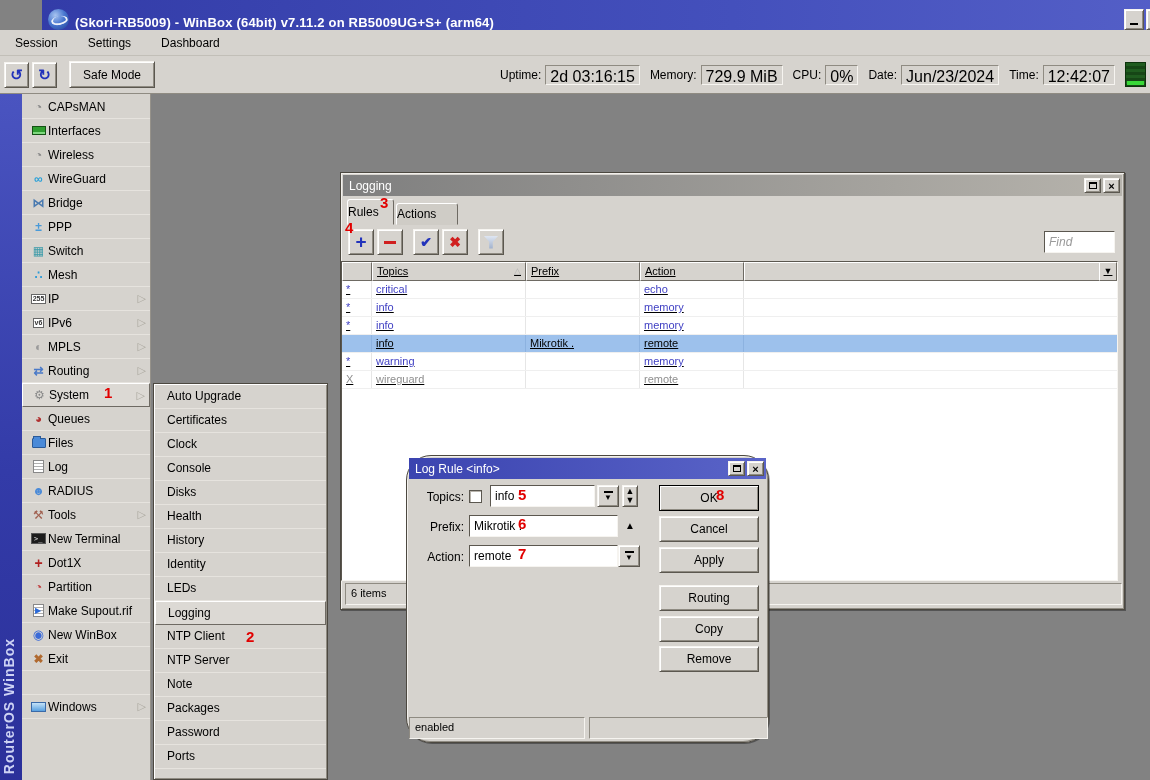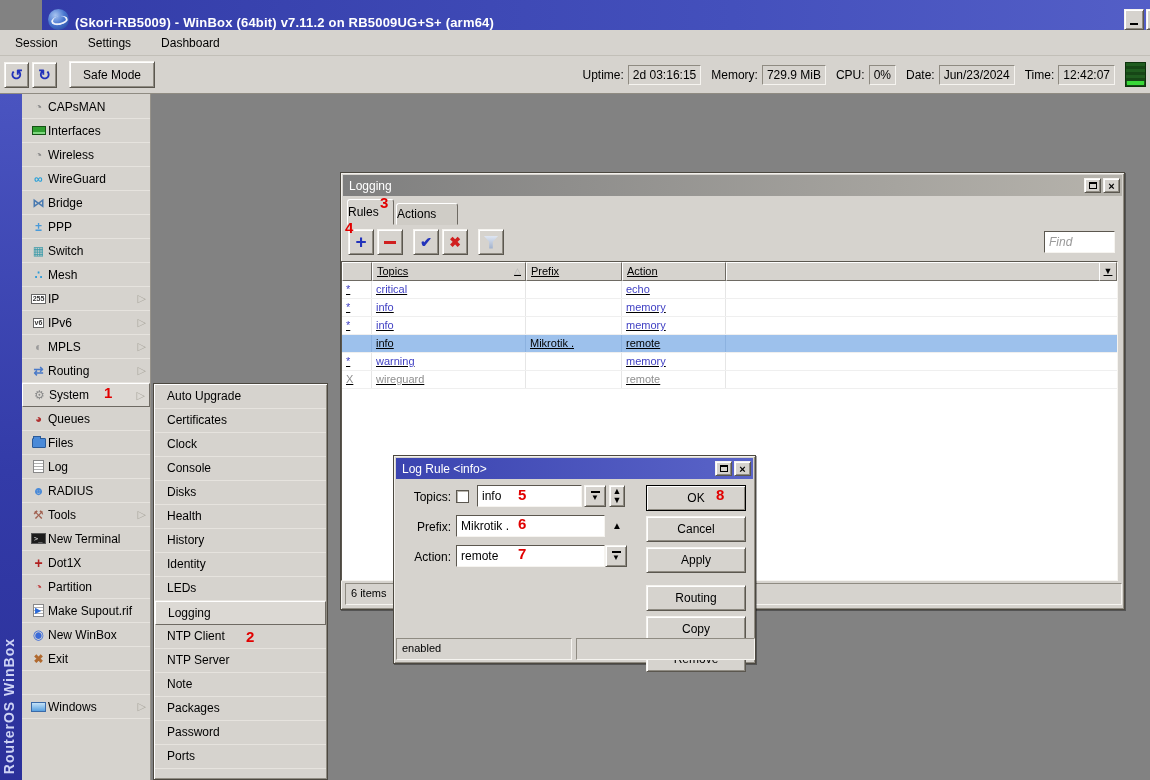--- a/index.html
+++ b/index.html
@@ -33,21 +33,21 @@
   .menu-item { padding:0 15px; height:26px; line-height:26px; }
 
   
   .toolbar { position:absolute; left:0; top:56px; width:1150px; height:38px; background:#d6d3ce;
     display:flex; align-items:center; padding:0 4px; border-bottom:1px solid #8f8b82; }
   .tb-btn { width:25px; height:26px; display:flex; align-items:center; justify-content:center;
     color:#2233bb; font-size:15px; font-weight:bold; margin-right:3px; }
   .safe-mode { height:27px; padding:0 13px; margin-left:9px; display:flex; align-items:center; font-size:12px; }
   .tb-right { margin-left:auto; display:flex; align-items:center; gap:4px; }
   .stat-label { font-size:12px; margin-left:6px; }
-  .stat-value { height:20px; padding:2px 4px; font-size:12px; white-space:nowrap; }
+  .stat-value { height:20px; padding:2px 4px; font-size:16px; white-space:nowrap; }
   .conn { width:21px; height:25px; margin-left:6px; border:1px solid #0b330b; position:relative;
     background:repeating-linear-gradient(#1f5c1f 0 3px, #164616 3px 6px); }
   .conn::after { content:""; position:absolute; left:1px; right:1px; bottom:1px; height:4px; background:#38d838; }
 
   
   .workspace { position:absolute; left:0; top:94px; width:1150px; height:686px; background:#828282; }
 
   .brand-strip { position:absolute; left:0; top:0; width:22px; height:686px;
     background:linear-gradient(180deg,#4a54c0 0%, #333ba8 55%, #2b309a 100%); }
   .brand-text { position:absolute; left:1px; bottom:6px; writing-mode:vertical-rl; transform:rotate(180deg);
@@ -113,30 +113,30 @@
   .list { position:absolute; left:0; top:88px; width:777px; height:320px; background:#fff;
     border:1px solid; border-color:#5b574f #f6f4f0 #f6f4f0 #5b574f; overflow:hidden;text-decoration:underline; }
   .hrow { display:flex; height:19px; }
   .hcell { background:#d6d3ce; border:1px solid; border-color:#ffffff #6e6a63 #6e6a63 #ffffff;
     font-size:11px; line-height:17px; padding:0 4px; display:flex; align-items:center; }
   .sort { margin-left:auto; color:#b4b4b4; font-size:9px; }
   .ddl-hbtn { justify-content:center; padding:0; }
   .ddl-hbtn span { font-size:9px; }
   .lrow { display:flex; height:18px; line-height:17px; border-bottom:1px solid #efefef; }
   .cell { padding:0 4px; border-right:1px solid #e6e6e6; white-space:nowrap; overflow:hidden; }
-  .c0 { width:30px; } .c1 { width:154px; } .c2 { width:96px; } .c3 { width:104px; } .cf { flex:1; border-right:none; }
+  .c0 { width:30px; } .c1 { width:154px; } .c2 { width:114px; } .c3 { width:104px; } .cf { flex:1; border-right:none; }
   .lrow.default { color:#3f3fc3; }
   .lrow.selected { background:#9dc1ec; color:#000; }
   .lrow.selected .cell { border-right-color:#8cb2e0; }
   .lrow.disabled { color:#8f8f8f; }
   .lw-status { position:absolute; left:4px; bottom:4px; width:777px; height:22px; display:flex; gap:4px; }
   .statpanel { height:22px; font-size:11px; line-height:19px; padding:0 5px; white-space:nowrap; overflow:hidden; }
 
   
-  .dialog { left:393px; top:361px; width:363px; height:209px; z-index:5; }
+  .dialog { left:406px; top:361px; width:363px; height:288px; z-index:5;border-radius:25px; }
   .d-label { position:absolute; font-size:12px; text-align:right; width:55px; }
   .checkbox { position:absolute; width:13px; height:13px; background:#fff; border:1px solid #5b574f; box-shadow: inset 1px 1px 0 #b8b4ac; }
   .d-field { position:absolute; height:22px; font-size:12px; padding:0 4px; background:#fff;
     border:1px solid; border-color:#5b574f #f6f4f0 #f6f4f0 #5b574f; font-family:"Liberation Sans",sans-serif; }
   .ddlbtn { position:absolute; width:22px; height:22px; display:flex; flex-direction:column; align-items:center; justify-content:center; }
   .ddl-glyph { width:9px; text-align:center; border-top:2px solid #000; font-size:8px; line-height:8px; padding-top:1px; }
   .spinner { position:absolute; width:16px; height:22px; display:flex; flex-direction:column; align-items:center; justify-content:center; font-size:9px; line-height:9px; }
   .uparrow { position:absolute; font-size:10px; }
   .d-btn { position:absolute; width:100px; height:26px; font-size:12px; display:flex; align-items:center; justify-content:center; }
   .d-btn.default { border:1px solid #000; box-shadow: inset 1px 1px 0 #ffffff, inset -1px -1px 0 #8f8b82, inset 2px 2px 0 #d6d3ce; }

